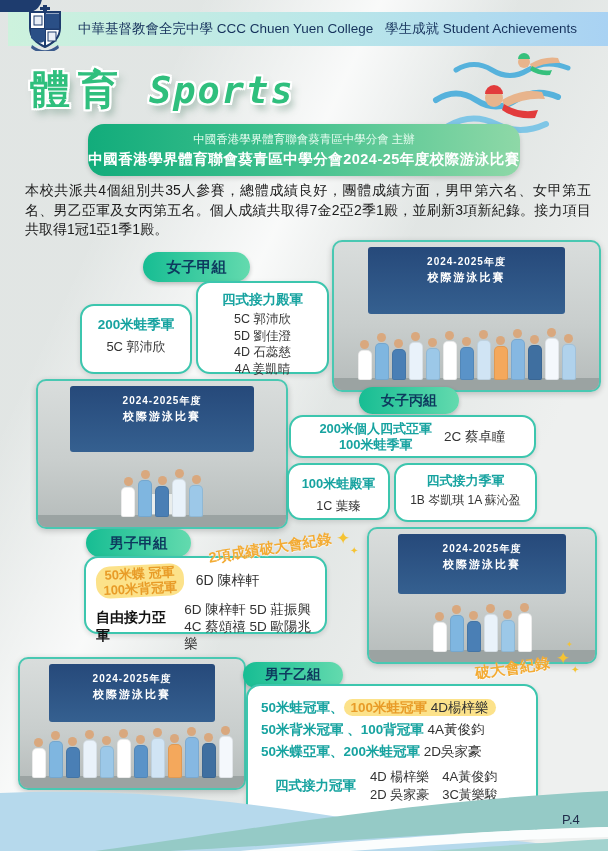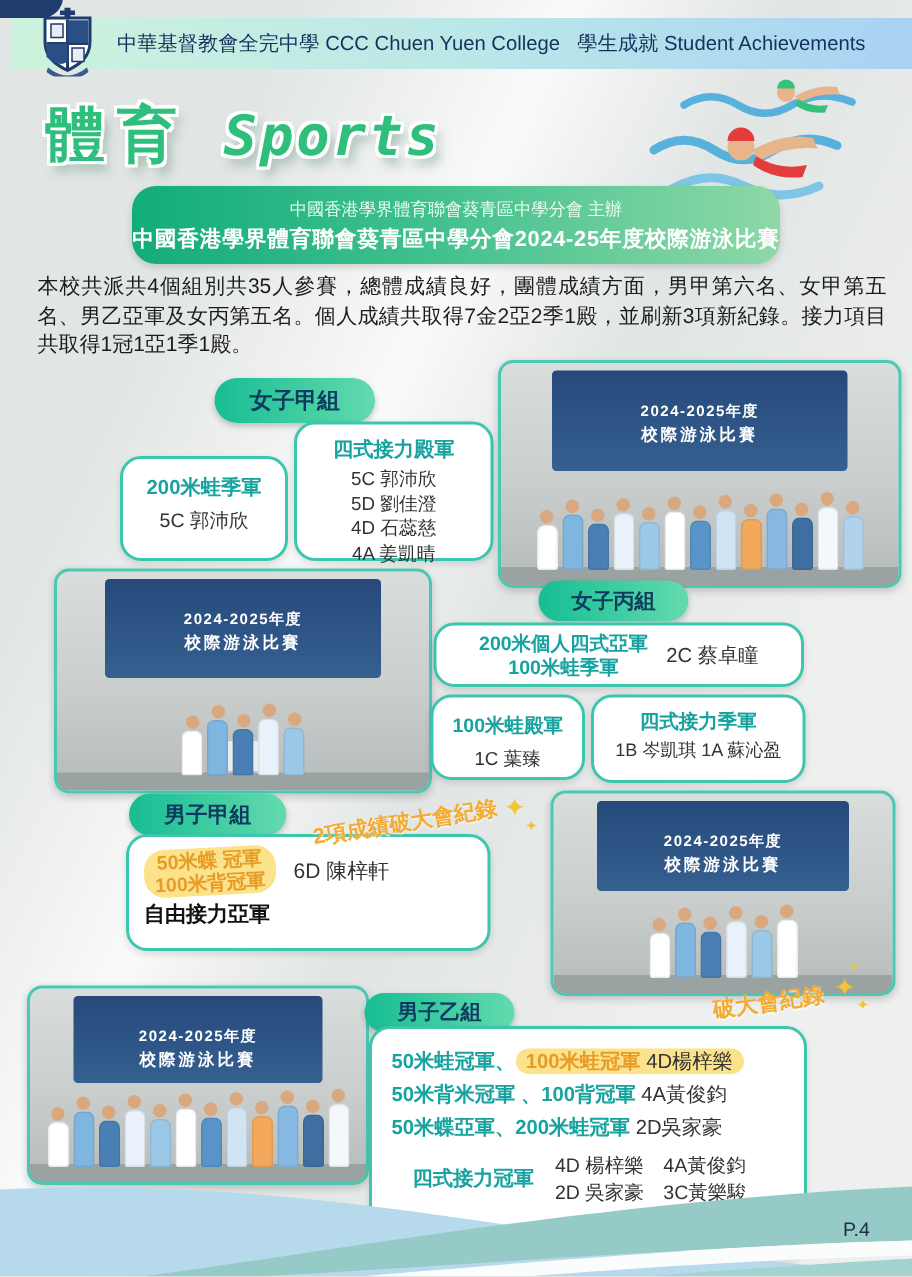--- a/index.html
+++ b/index.html
@@ -43,21 +43,21 @@
     box-shadow:0 2px 4px rgba(0,0,0,.22);}
   
   .rbox{position:absolute;background:#fff;border:2px solid #3cc6ae;border-radius:14px;
     box-shadow:0 2px 5px rgba(0,0,0,.12);}
   .evt{color:#17a3a0;font-weight:bold;}
   .nm{color:#333;}
   
   .photo{position:absolute;border:2px solid #49c8b2;border-radius:10px;overflow:hidden;
     background:linear-gradient(180deg,#d9dddc 0%,#c9cecd 55%,#b5bbba 100%);box-shadow:0 2px 6px rgba(0,0,0,.2);}
   .photo-banner{position:absolute;top:5px;left:13%;right:13%;height:45%;
-    background:linear-gradient(180deg,#26497a,#356090);border-radius:3px;color:#fff;text-align:center;padding-top:20px;}
+    background:linear-gradient(180deg,#26497a,#356090);border-radius:3px;color:#fff;text-align:center;padding-top:8px;}
   .pb1{font-size:10px;font-weight:bold;letter-spacing:1px;}
   .pb2{font-size:11px;font-weight:bold;letter-spacing:2px;margin-top:1px;}
   .photo-floor{position:absolute;bottom:0;left:0;right:0;height:12px;background:#9ba3a2;}
   .people-row{position:absolute;left:0;right:0;bottom:10px;display:flex;justify-content:center;align-items:flex-end;z-index:2;}
   .person{display:flex;flex-direction:column;align-items:center;margin:0 1.5px;}
   .p-head{width:9px;height:9px;border-radius:50%;background:#d9a87e;margin-bottom:1px;}
   .p-body{width:14px;border-radius:5px 5px 2px 2px;border:1px solid rgba(0,0,0,.08);}
   .podium{position:absolute;bottom:12px;left:50%;transform:translateX(-50%);width:46px;height:22px;
     background:#e9edec;border:1px solid #bcc2c1;color:#2b2b2b;font-weight:bold;text-align:center;line-height:22px;font-size:13px;z-index:1;}
   
@@ -265,20 +265,24 @@
   <div class="rbox" style="left:84px;top:556px;width:243px;height:78px;padding:7px 10px;">
     <div style="display:flex;align-items:center;">
       <div class="hl" style="text-align:center;transform:rotate(-3deg);">
         <div class="gold" style="font-size:13px;line-height:15px;">50米蝶 冠軍</div>
         <div class="gold" style="font-size:13px;line-height:15px;">100米背冠軍</div>
       </div>
       <div class="nm" style="font-size:14px;margin-left:12px;">6D 陳梓軒</div>
     </div>
     <div style="display:flex;align-items:center;margin-top:4px;">
       <div style="font-size:14px;font-weight:bold;color:#111;">自由接力亞軍</div>
+      <div class="nm" style="font-size:13.5px;line-height:17px;margin-left:10px;">
+        <div>6D 陳梓軒 5D 莊振興</div>
+        <div>4C 蔡頌禧 5D 歐陽兆樂</div>
+      </div>
     </div>
   </div>
 
   <div class="photo" style="left:367px;top:527px;width:230px;height:137px;">
     <div class="photo-banner">
       <div class="pb1">2024-2025年度</div>
       <div class="pb2">校際游泳比賽</div>
     </div>
     <div class="people-row">
         <div class="person">

